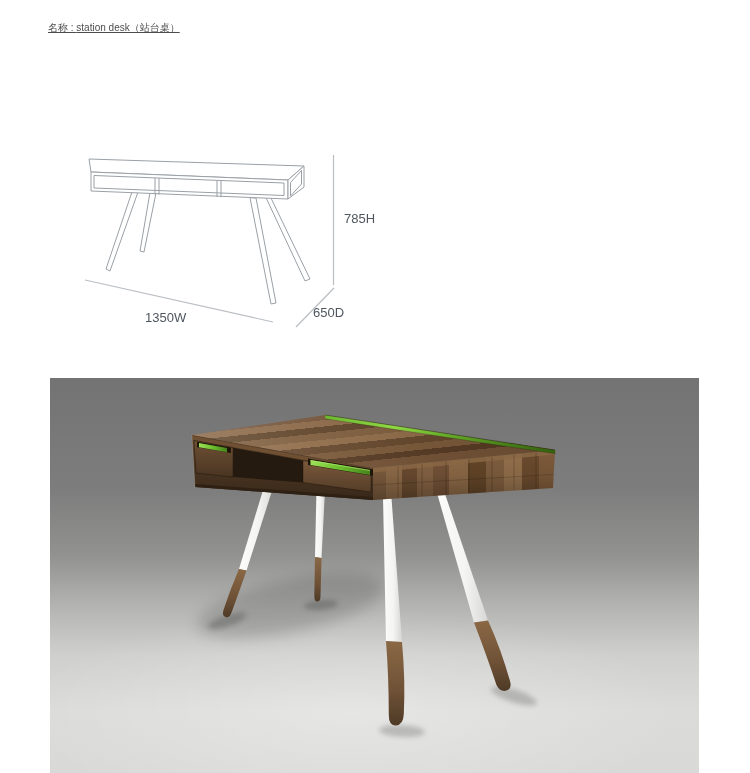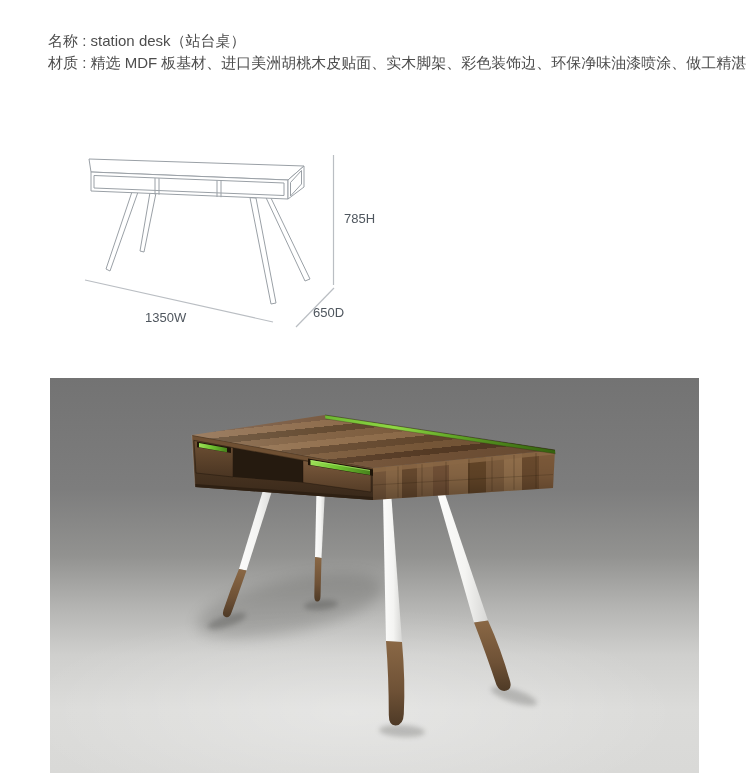--- a/index.html
+++ b/index.html
@@ -4,35 +4,34 @@
 <style>
   html,body{margin:0;padding:0;}
   body{
     width:750px;height:773px;
     background:#ffffff;
     font-family:"Liberation Sans",sans-serif;
     position:relative;
     overflow:hidden;
   }
   .specs{
-    position:absolute;left:48px;top:30px;width:640px;
-    color:#4d4d4d;font-size:15px;line-height:21.5px;
+    position:absolute;left:48px;top:17px;width:640px;
+    color:#4d4d4d;font-size:10px;line-height:21.5px;text-decoration:underline;
   }
   .spec-row{white-space:nowrap;}
   .sketch-wrap{position:absolute;left:55px;top:145px;width:340px;height:195px;}
   .render-wrap{position:absolute;left:50px;top:378px;width:649px;height:395px;}
   svg{display:block;}
   .dim-label{font-family:"Liberation Sans",sans-serif;font-size:13px;fill:#4f565e;}
 </style>
 </head>
 <body>
 
 <div class="specs">
   <div class="spec-row"><span>名称</span><span> : </span><span>station desk（站台桌）</span></div>
-  <div class="spec-row"><span>材质</span><span> : </span><span>精选 MDF 板基材、进口美洲胡桃木皮贴面、实木脚架、彩色装饰边、环保净味油漆喷涂、做工精湛</span></div>
 </div>
 
 <div class="sketch-wrap">
 <svg width="340" height="195" viewBox="0 0 340 195">
   <g stroke="#9aa0a6" stroke-width="1" fill="#ffffff" stroke-linejoin="round">
 
     <polygon points="77,46.8 83,47 55,126 51,124"></polygon>
     <polygon points="95,47.5 101,48 89,107 85,106"></polygon>
     <polygon points="195,52.7 201,53 221,158 216,159"></polygon>
     <polygon points="210,50.5 215,51 255,134 250,136"></polygon>

